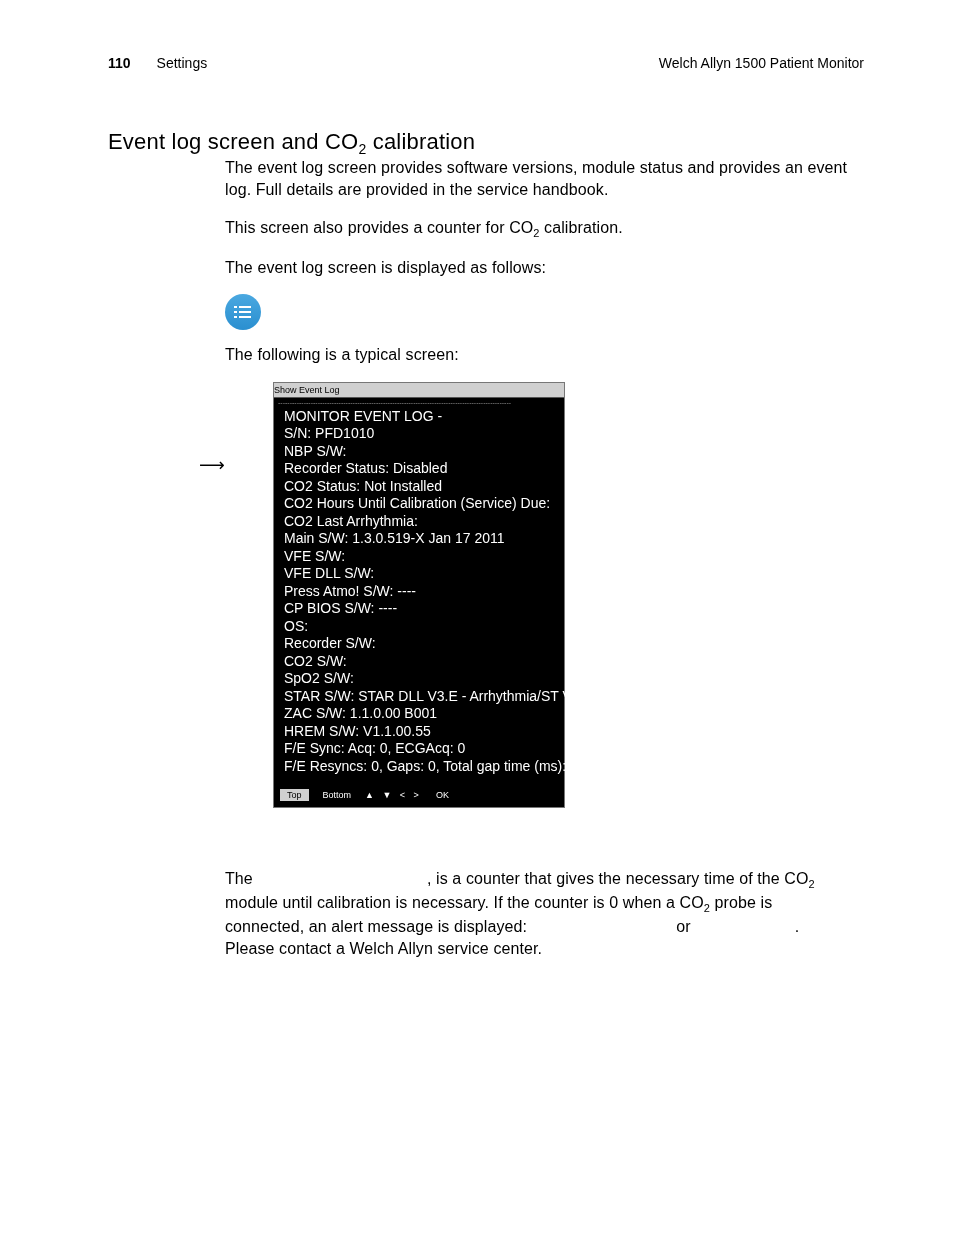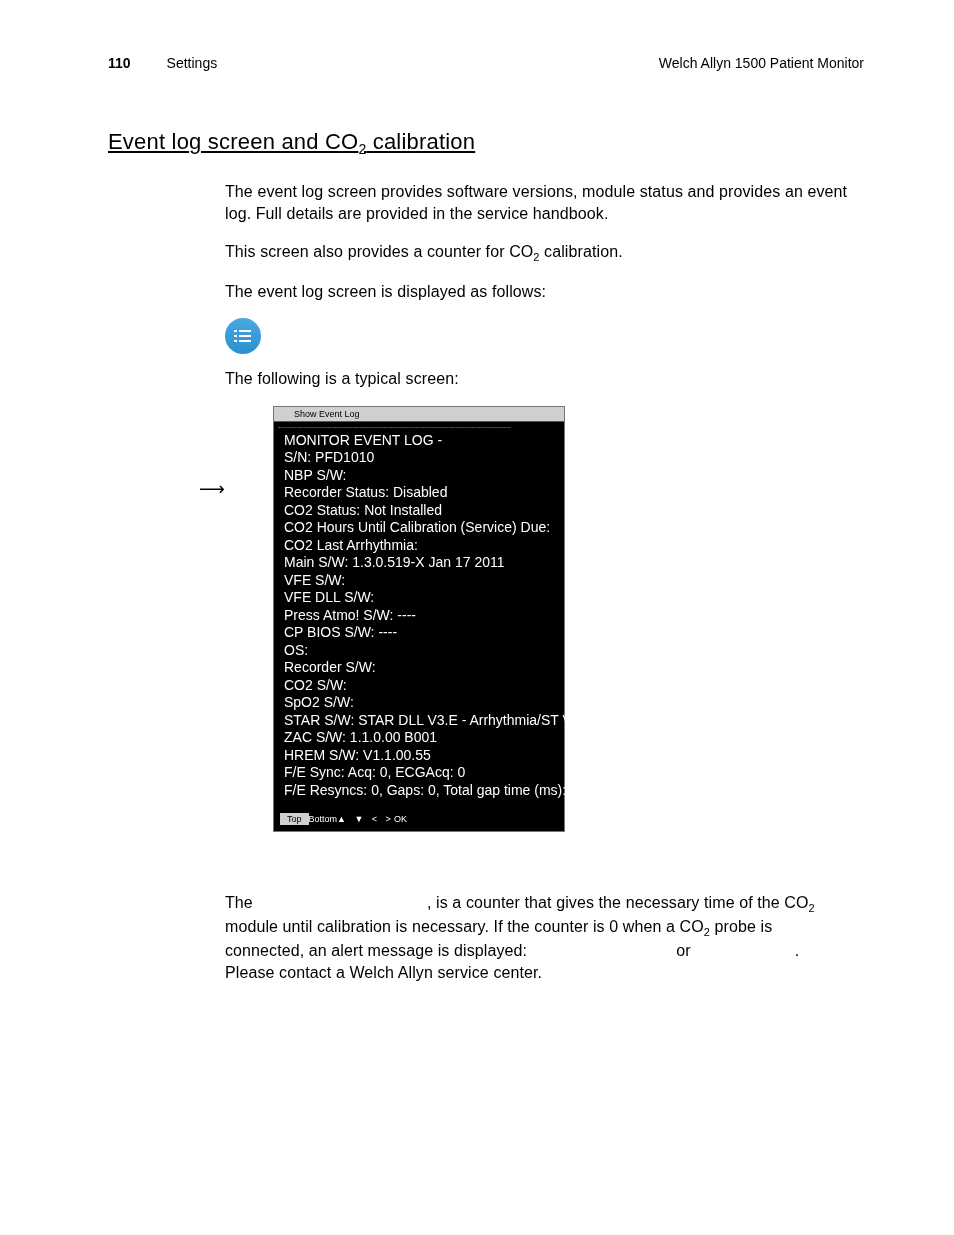--- a/index.html
+++ b/index.html
@@ -16,31 +16,29 @@
     padding: 55px 90px 0 108px;
   }
   .header {
     display: flex;
     justify-content: space-between;
     font-size: 14px;
     margin-bottom: 58px;
   }
   .header .left {
     display: flex;
-    gap: 36px;
+    gap: 26px;
   }
   .header .pageno { font-weight: bold; }
   .header .section { }
   .header .right { font-weight: normal; }
   .title {
     font-size: 22px;
     font-weight: 400;
-    margin-bottom: 24px;
     letter-spacing: 0.2px;
-    text-decoration: underline;
   }
   .title sub { font-size: 14px; vertical-align: sub; }
   .body-indent {
     margin-left: 117px;
   }
   .para {
     font-size: 16px;
     line-height: 1.35;
     margin: 0 12px 16px 0;
     letter-spacing: 0.1px;
@@ -67,21 +65,21 @@
     margin-left: 48px;
     width: 290px;
     background: #000;
     border: 1px solid #777;
     font-family: Arial, sans-serif;
   }
   .mw-title {
     background: #d0d0d0;
     color: #000;
     font-size: 9px;
-    padding: 2px 20px;
+    padding: 2px 0;
     border-bottom: 1px solid #555;
   }
   .mw-dash {
     color:#999;
     font-size: 7px;
     padding: 1px 4px 0 4px;
     letter-spacing: 0px;
     white-space: nowrap;
     overflow:hidden;
   }
@@ -89,20 +87,21 @@
     padding: 2px 6px 10px 10px;
     color: #fff;
     font-size: 14px;
     line-height: 1.25;
   }
   .mw-body div { white-space: nowrap; }
   .mw-footer {
     padding: 4px 6px 6px 6px;
     display:flex;
     align-items:center;
+    gap: 14px;
     color:#fff;
     font-size:9px;
   }
   .mw-btn {
     background:#d0d0d0;
     color:#000;
     padding:1px 7px;
     font-size:9px;
   }
   .mw-btn2 { color:#fff; }

